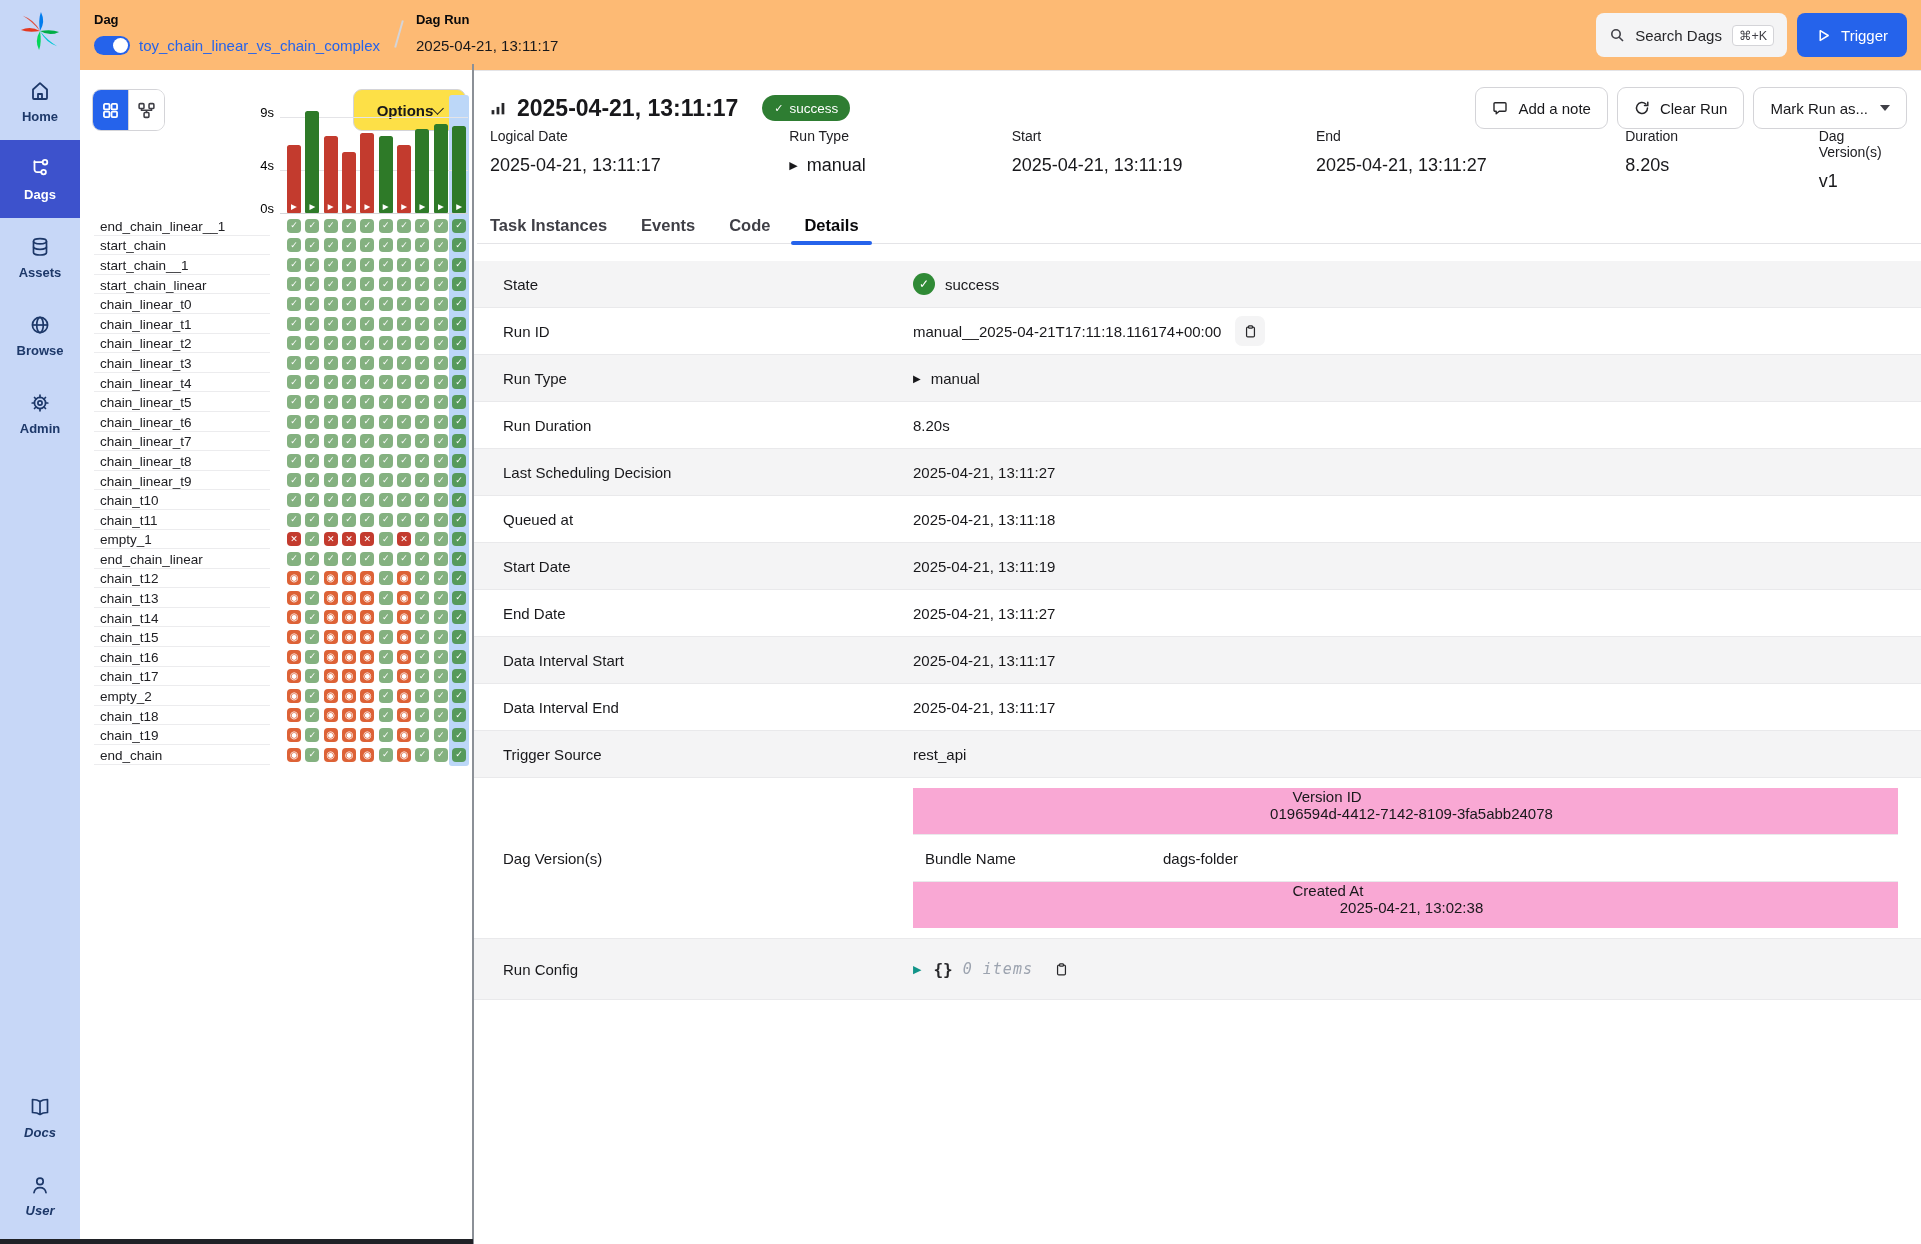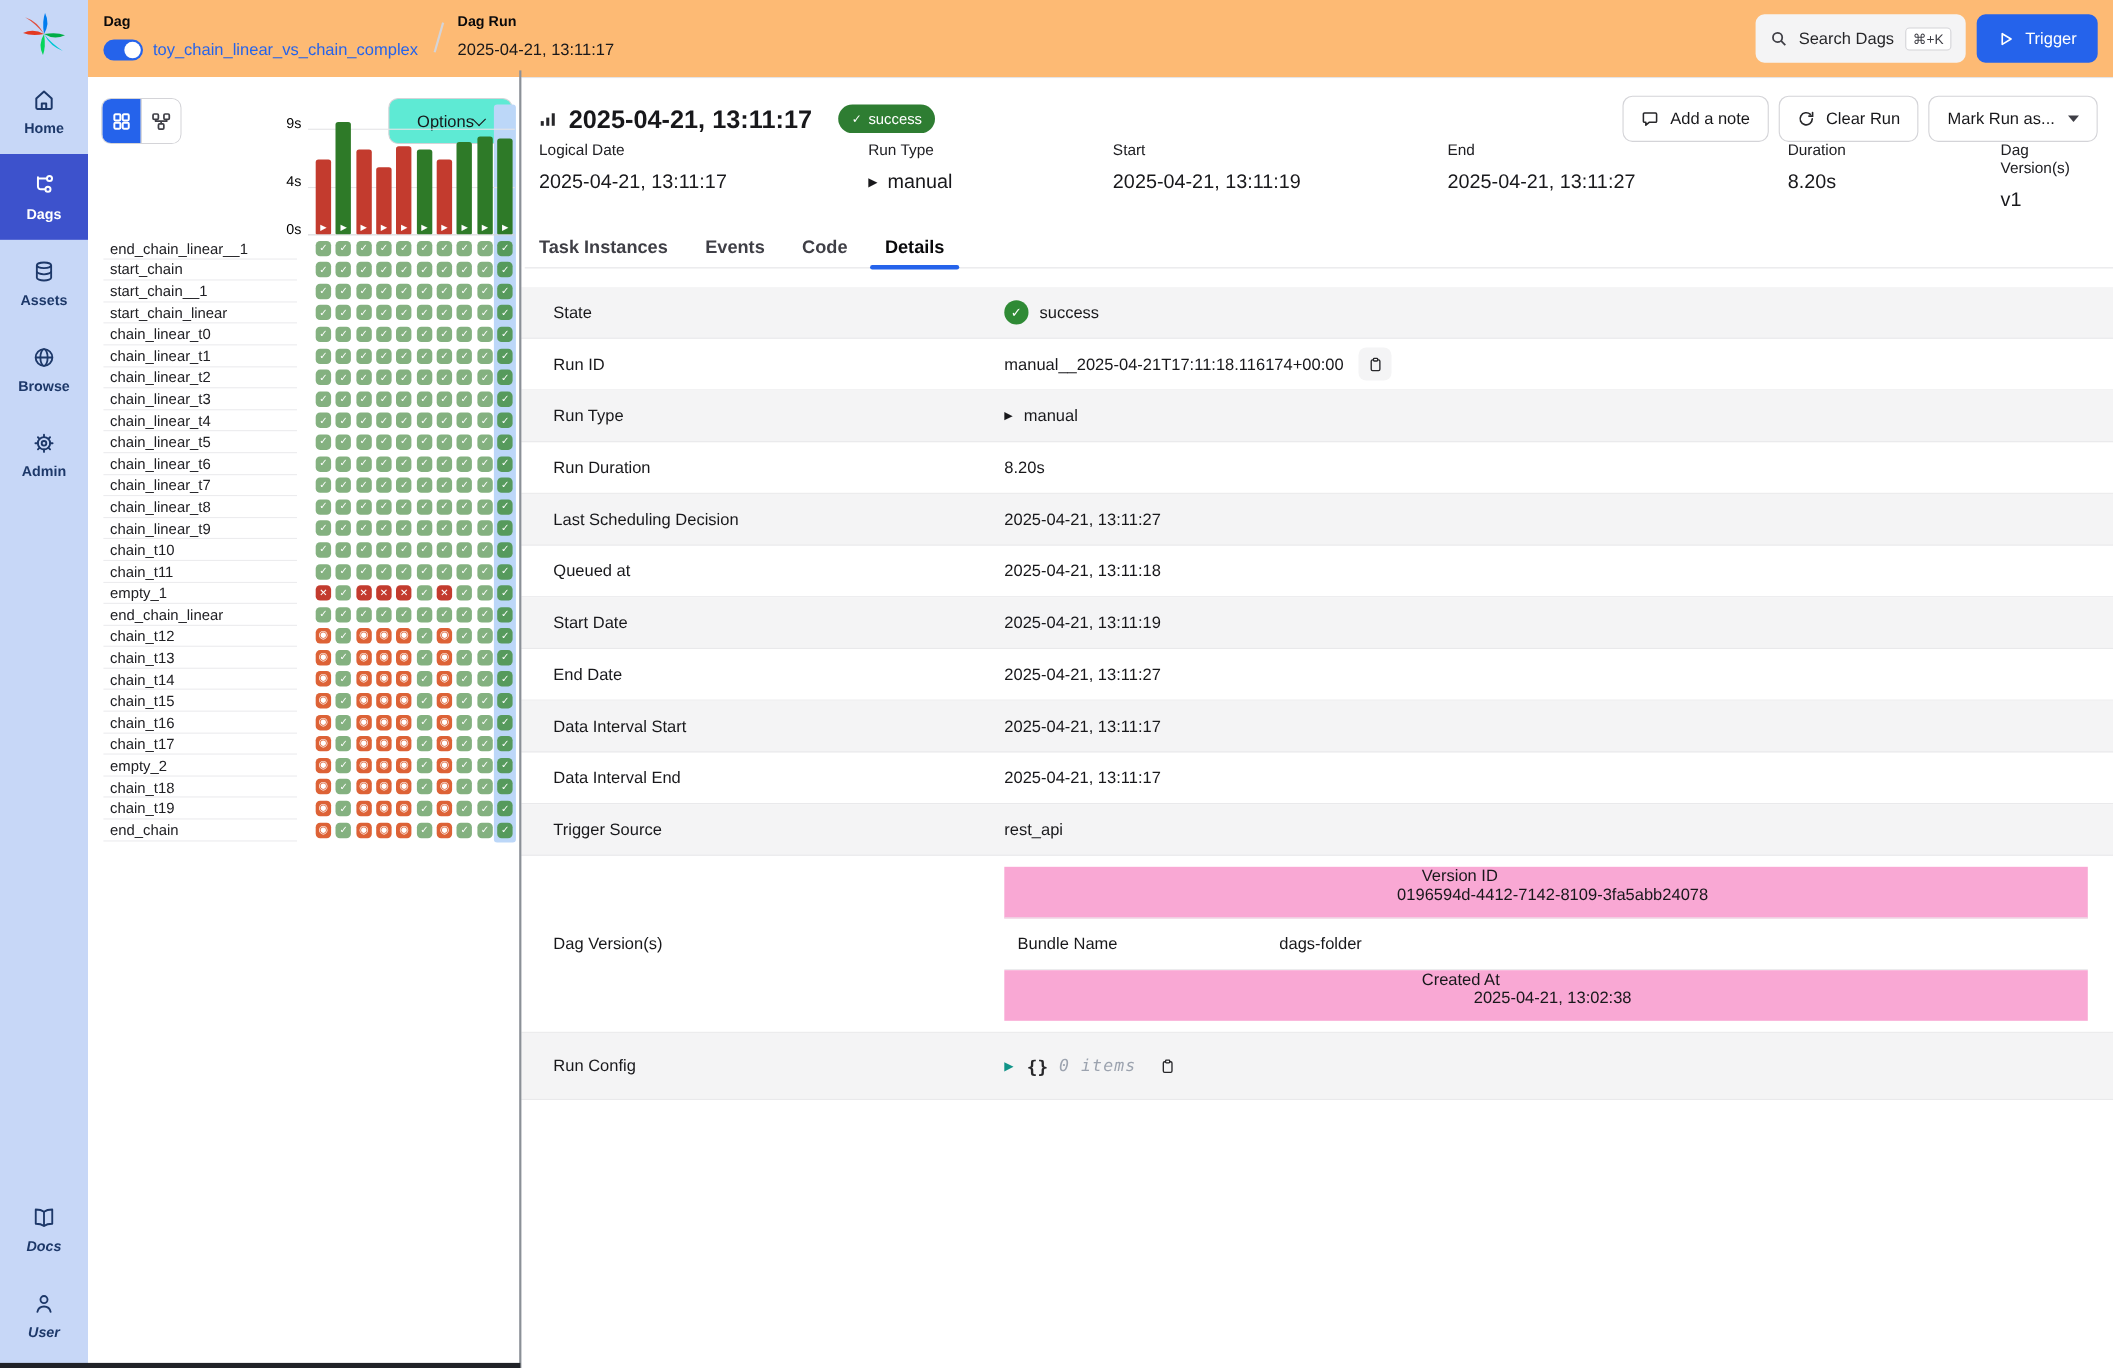--- a/index.html
+++ b/index.html
@@ -39,22 +39,22 @@
   .trigger-btn svg{width:15px;height:15px;}
 
   
   .grid-panel{position:absolute;left:80px;top:70px;width:392px;bottom:0;background:#fff;}
   .view-toggle{position:absolute;left:12px;top:19px;height:40px;display:flex;border:1px solid #d4d4d8;
                border-radius:9px;overflow:hidden;}
   .vt-btn{width:35px;display:flex;align-items:center;justify-content:center;background:#fff;color:#3f3f46;}
   .vt-btn.active{background:#2563eb;color:#fff;}
   .vt-btn svg{width:19px;height:19px;}
   .options-btn{position:absolute;left:273px;top:19px;width:111px;height:40px;border:1px solid #d4d4d8;
-               border-radius:9px;background:#5eead4;display:flex;align-items:center;justify-content:center;
-               gap:0;font-size:15px;color:#18181b;}
+               border-radius:9px;background:#fde047;display:flex;align-items:center;justify-content:center;
+               gap:0;font-size:15px;color:#18181b;font-weight:bold;}
   .chev{width:8px;height:8px;border-right:1.8px solid #18181b;border-bottom:1.8px solid #18181b;
         transform:rotate(45deg);margin-top:-4px;}
   .sel-strip{position:absolute;left:369px;top:25px;width:20px;height:671px;background:#bcd7f8;border-radius:3px;}
   .chart{position:absolute;left:0;top:25px;width:392px;height:118px;}
   .gridline{position:absolute;left:200px;right:4px;height:1px;background:#e4e4e7;}
   .baseline{position:absolute;left:200px;right:4px;height:1px;background:#d4d4d8;top:118px;}
   .ytick{position:absolute;right:198px;transform:translateY(-50%);font-size:13px;color:#000000;}
   .bar{position:absolute;width:14px;border-radius:2.5px 2.5px 1px 1px;}
   .bar.s{background:#2e7a28;}
   .bar.f{background:#c33b2e;}

